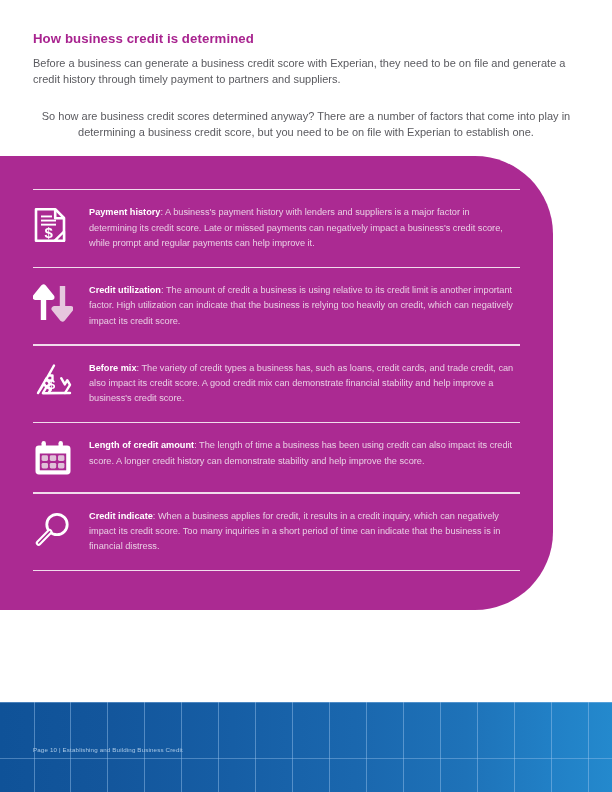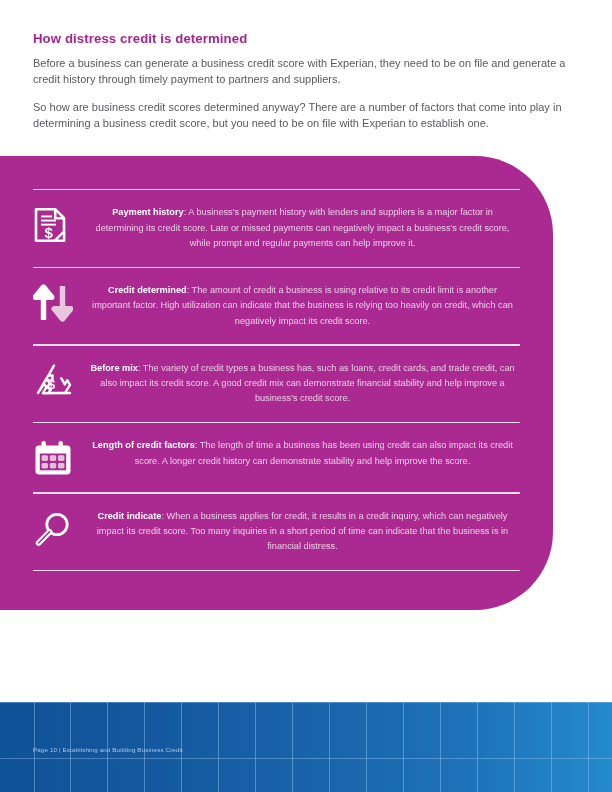--- a/index.html
+++ b/index.html
@@ -32,21 +32,21 @@
     margin-bottom: 10px;
   }
 
   .intro-para {
     color: #5a5a5f;
     font-size: 11px;
     line-height: 15.6px;
     letter-spacing: 0.01px;
   }
 
-  .intro-para + .intro-para { margin-top: 13px; }
+  .intro-para + .intro-para { margin-top: 22px; text-align: center; }
 
   
   .panel {
     position: absolute;
     left: 0;
     top: 156px;
     width: 553px;
     height: 454px;
     background: #ab2a92;
     border-top-right-radius: 78px;
@@ -85,21 +85,20 @@
 
   .factor-icon svg { display: block; }
 
   .factor-text {
     flex: 1 1 auto;
     color: #e9cfe4;
     font-size: 9.2px;
     line-height: 15.4px;
     padding-top: 1px;
     padding-right: 4px;
-    text-align: center;
   }
 
   .factor-label {
     color: #ffffff;
     font-weight: bold;
   }
 
   
   .footer {
     position: absolute;
@@ -147,21 +146,21 @@
     color: #a9c8e6;
     font-size: 6.2px;
     letter-spacing: 0.15px;
     white-space: nowrap;
   }
 </style>
 </head>
 <body>
 
 <div class="page-head">
-  <div class="page-title">How distress credit is determined</div>
+  <div class="page-title">How business credit is determined</div>
   <div class="intro-para">Before a business can generate a business credit score with Experian, they need to be on file and generate a credit history through timely payment to partners and suppliers.</div>
   <div class="intro-para">So how are business credit scores determined anyway? There are a number of factors that come into play in determining a business credit score, but you need to be on file with Experian to establish one.</div>
 </div>
 
 <div class="panel">
   <div class="panel-inner">
 
     <div class="divider"></div>
 
     <div class="factor">
@@ -181,21 +180,21 @@
 
     <div class="divider"></div>
 
     <div class="factor">
       <div class="factor-icon">
         <svg width="40" height="38" viewBox="0 0 40 38">
           <path d="M10.5 36 V10 M10.5 3 L2.2 13.2 H18.8 Z" fill="#ffffff" stroke="#ffffff" stroke-width="5.4" stroke-linejoin="round" stroke-linecap="butt"></path>
           <path d="M29.5 2 V28 M29.5 35 L21.2 24.8 H37.8 Z" fill="#e6c7de" stroke="#e6c7de" stroke-width="5.4" stroke-linejoin="round" stroke-linecap="butt"></path>
         </svg>
       </div>
-      <div class="factor-text"><span class="factor-label">Credit determined</span><span>: The amount of credit a business is using relative to its credit limit is another important factor. High utilization can indicate that the business is relying too heavily on credit, which can negatively impact its credit score.</span></div>
+      <div class="factor-text"><span class="factor-label">Credit utilization</span><span>: The amount of credit a business is using relative to its credit limit is another important factor. High utilization can indicate that the business is relying too heavily on credit, which can negatively impact its credit score.</span></div>
     </div>
 
     <div class="divider"></div>
 
     <div class="factor">
       <div class="factor-icon">
         <svg width="42" height="38" viewBox="0 0 42 38">
           <g fill="none" stroke="#ffffff" stroke-width="2.4" stroke-linejoin="round" stroke-linecap="round">
             <path d="M21 3.5 L15.5 13.5 h4 v5 h-7 L21 3.5 Z"></path>
             <path d="M5 31 L11 21.5 l2 3.4 4.2 -2.5 -3.6 -6.2 L5 31 Z"></path>
@@ -221,21 +220,21 @@
           <g fill="#e0c0d8">
             <rect x="8.6" y="16.3" width="6.4" height="5.6" rx="1.4"></rect>
             <rect x="16.8" y="16.3" width="6.4" height="5.6" rx="1.4"></rect>
             <rect x="25" y="16.3" width="6.4" height="5.6" rx="1.4"></rect>
             <rect x="8.6" y="23.9" width="6.4" height="5.6" rx="1.4"></rect>
             <rect x="16.8" y="23.9" width="6.4" height="5.6" rx="1.4"></rect>
             <rect x="25" y="23.9" width="6.4" height="5.6" rx="1.4"></rect>
           </g>
         </svg>
       </div>
-      <div class="factor-text"><span class="factor-label">Length of credit factors</span><span>: The length of time a business has been using credit can also impact its credit score. A longer credit history can demonstrate stability and help improve the score.</span></div>
+      <div class="factor-text"><span class="factor-label">Length of credit amount</span><span>: The length of time a business has been using credit can also impact its credit score. A longer credit history can demonstrate stability and help improve the score.</span></div>
     </div>
 
     <div class="divider"></div>
 
     <div class="factor">
       <div class="factor-icon">
         <svg width="40" height="40" viewBox="0 0 40 40">
           <circle cx="24" cy="14.5" r="10.2" fill="none" stroke="#ffffff" stroke-width="2.8"></circle>
           <path d="M16.6 21.8 L5.6 33" fill="none" stroke="#ffffff" stroke-width="5.6" stroke-linecap="round"></path>
           <path d="M16.6 21.8 L5.6 33" fill="none" stroke="#ab2a92" stroke-width="1.5" stroke-linecap="round"></path>

